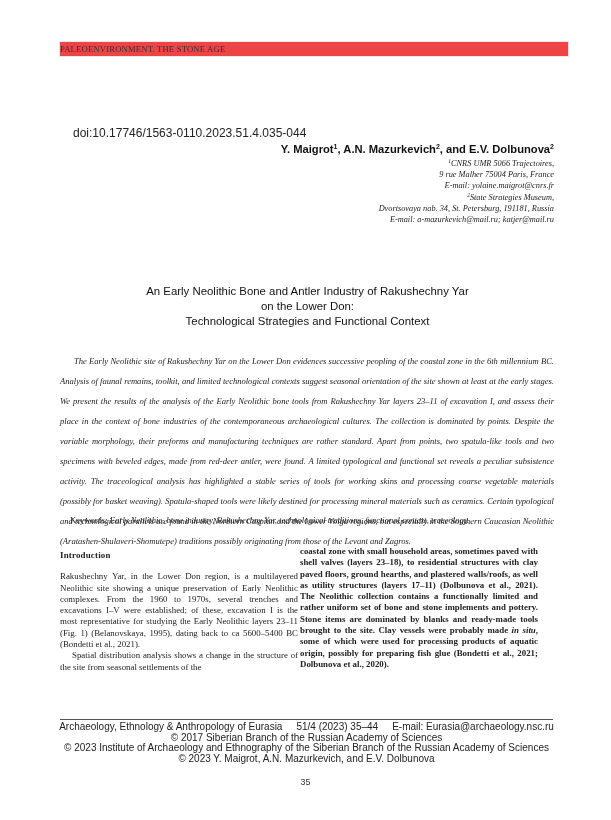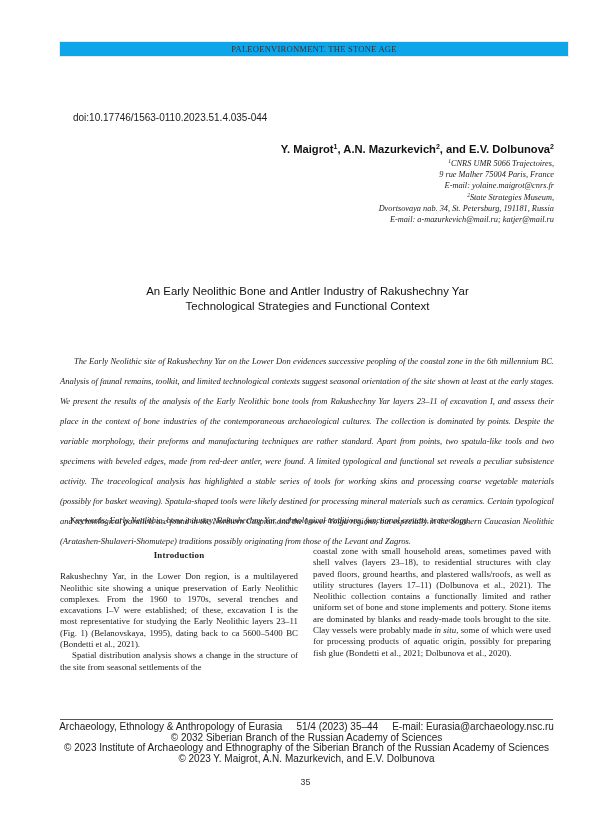--- a/index.html
+++ b/index.html
@@ -1,25 +1,25 @@
 <!DOCTYPE html>
 <html><head>
 <meta charset="utf-8">
 <style>
   html, body { margin: 0; padding: 0; background: #ffffff; }
   body { width: 611px; height: 820px; position: relative; overflow: hidden; color: #1a1a1a; }
   .section-band {
     position: absolute; left: 59px; top: 41px; width: 510px; height: 16px;
-    background: #0ea5e9; border: 1px solid #eaeaea; box-sizing: border-box;
+    background: #ef4444; border: 1px solid #eaeaea; box-sizing: border-box;
     font-family: "Liberation Serif", serif; font-size: 8.6px; letter-spacing: 0.2px;
-    color: #333; text-align: center; line-height: 15px;
+    color: #333; text-align: left; line-height: 15px;
   }
   .doi {
-    position: absolute; left: 73px; top: 112px;
-    font-family: "Liberation Sans", sans-serif; font-size: 10px; color: #222;
+    position: absolute; left: 73px; top: 126px;
+    font-family: "Liberation Sans", sans-serif; font-size: 12px; color: #222;
   }
   .authors {
     position: absolute; right: 57px; top: 143px; text-align: right;
     font-family: "Liberation Sans", sans-serif; font-weight: bold; font-size: 11.2px; color: #111;
   }
   .authors sup { font-size: 7px; vertical-align: 4px; line-height: 0; }
   .affil {
     position: absolute; right: 57px; top: 158px; text-align: right;
     font-family: "Liberation Serif", serif; font-style: italic; font-size: 8.3px; line-height: 11.2px; color: #222;
   }
@@ -37,23 +37,23 @@
     position: absolute; left: 56px; width: 494px; top: 515px;
     font-family: "Liberation Serif", serif; font-size: 8.55px; line-height: 11px; text-indent: 14px; color: #222; margin: 0;
   }
   .keywords .kw-list { font-style: italic; }
   .col {
     position: absolute; top: 550px; width: 238px;
     font-family: "Liberation Serif", serif; font-size: 8.85px; line-height: 11.3px; color: #222;
     text-align: justify;
   }
   .col-left { left: 60px; }
-  .col-right { left: 313px; top: 546px; }
+  .col-right { left: 300px; top: 546px; font-weight: bold; }
   .col h3 {
-    margin: 0 0 10px 0; text-align: center; font-size: 8.9px; font-weight: bold; letter-spacing: 0.2px;
+    margin: 0 0 10px 0; text-align: left; font-size: 8.9px; font-weight: bold; letter-spacing: 0.2px;
   }
   .col p { margin: 0; }
   .col p.indent { text-indent: 12px; }
   .footer-rule {
     position: absolute; left: 60px; top: 719px; width: 493px; height: 0; border-top: 1px solid #555;
   }
   .footer {
     position: absolute; left: 40px; width: 533px; top: 722px; text-align: center;
     font-family: "Liberation Sans", sans-serif; font-size: 10px; line-height: 10.6px; color: #222;
   }
@@ -83,20 +83,21 @@
   <div><sup>1</sup><span>CNRS UMR 5066 Trajectoires,</span></div>
   <div>9 rue Malher 75004 Paris, France</div>
   <div>E-mail: yolaine.maigrot@cnrs.fr</div>
   <div><sup>2</sup><span>State Strategies Museum,</span></div>
   <div>Dvortsovaya nab. 34, St. Petersburg, 191181, Russia</div>
   <div>E-mail: a-mazurkevich@mail.ru; katjer@mail.ru</div>
 </div>
 
 <div class="title">
   <div>An Early Neolithic Bone and Antler Industry of Rakushechny Yar</div>
+  <div>on the Lower Don:</div>
   <div>Technological Strategies and Functional Context</div>
 </div>
 
 <p class="abstract">The Early Neolithic site of Rakushechny Yar on the Lower Don evidences successive peopling of the coastal zone in the 6th millennium BC. Analysis of faunal remains, toolkit, and limited technological contexts suggest seasonal orientation of the site shown at least at the early stages. We present the results of the analysis of the Early Neolithic bone tools from Rakushechny Yar layers 23–11 of excavation I, and assess their place in the context of bone industries of the contemporaneous archaeological cultures. The collection is dominated by points. Despite the variable morphology, their preforms and manufacturing techniques are rather standard. Apart from points, two spatula-like tools and two specimens with beveled edges, made from red-deer antler, were found. A limited typological and functional set reveals a peculiar subsistence activity. The traceological analysis has highlighted a stable series of tools for working skins and processing coarse vegetable materials (possibly for basket weaving). Spatula-shaped tools were likely destined for processing mineral materials such as ceramics. Certain typological and technological parallels are found in the Northern Caspian and the Lower Volga regions, but especially in the Southern Caucasian Neolithic (Aratashen-Shulaveri-Shomutepe) traditions possibly originating from those of the Levant and Zagros.</p>
 
 <p class="keywords">
   <span>Keywords:</span>
   <span class="kw-list">Early Neolithic, bone industry, Rakushechny Yar, technological traditions, functional context, traceology.</span>
 </p>
 
@@ -109,18 +110,18 @@
 <div class="col col-right">
   <p><span>coastal zone with small household areas, sometimes paved with shell valves (layers 23–18), to residential structures with clay paved floors, ground hearths, and plastered walls/roofs, as well as utility structures (layers 17–11) (Dolbunova et al., 2021). The Neolithic collection contains a functionally limited and rather uniform set of bone and stone implements and pottery. Stone items are dominated by blanks and ready-made tools brought to the site. Clay vessels were probably made </span><i>in situ</i><span>, some of which were used for processing products of aquatic origin, possibly for preparing fish glue (Bondetti et al., 2021; Dolbunova et al., 2020).</span></p>
 </div>
 
 <div class="footer-rule"></div>
 
 <div class="footer">
   <div>
     <span>Archaeology, Ethnology &amp; Anthropology of Eurasia</span><span class="gap"></span><span>51/4 (2023)  35–44</span><span class="gap"></span><span>E-mail: Eurasia@archaeology.nsc.ru</span>
   </div>
-  <div>© 2032  Siberian Branch of the Russian Academy of Sciences</div>
+  <div>© 2017  Siberian Branch of the Russian Academy of Sciences</div>
   <div>© 2023  Institute of Archaeology and Ethnography of the Siberian Branch of the Russian Academy of Sciences</div>
   <div>© 2023  Y. Maigrot, A.N. Mazurkevich, and E.V. Dolbunova</div>
 </div>
 
 <div class="page-num">35</div>
 
 </body></html>

